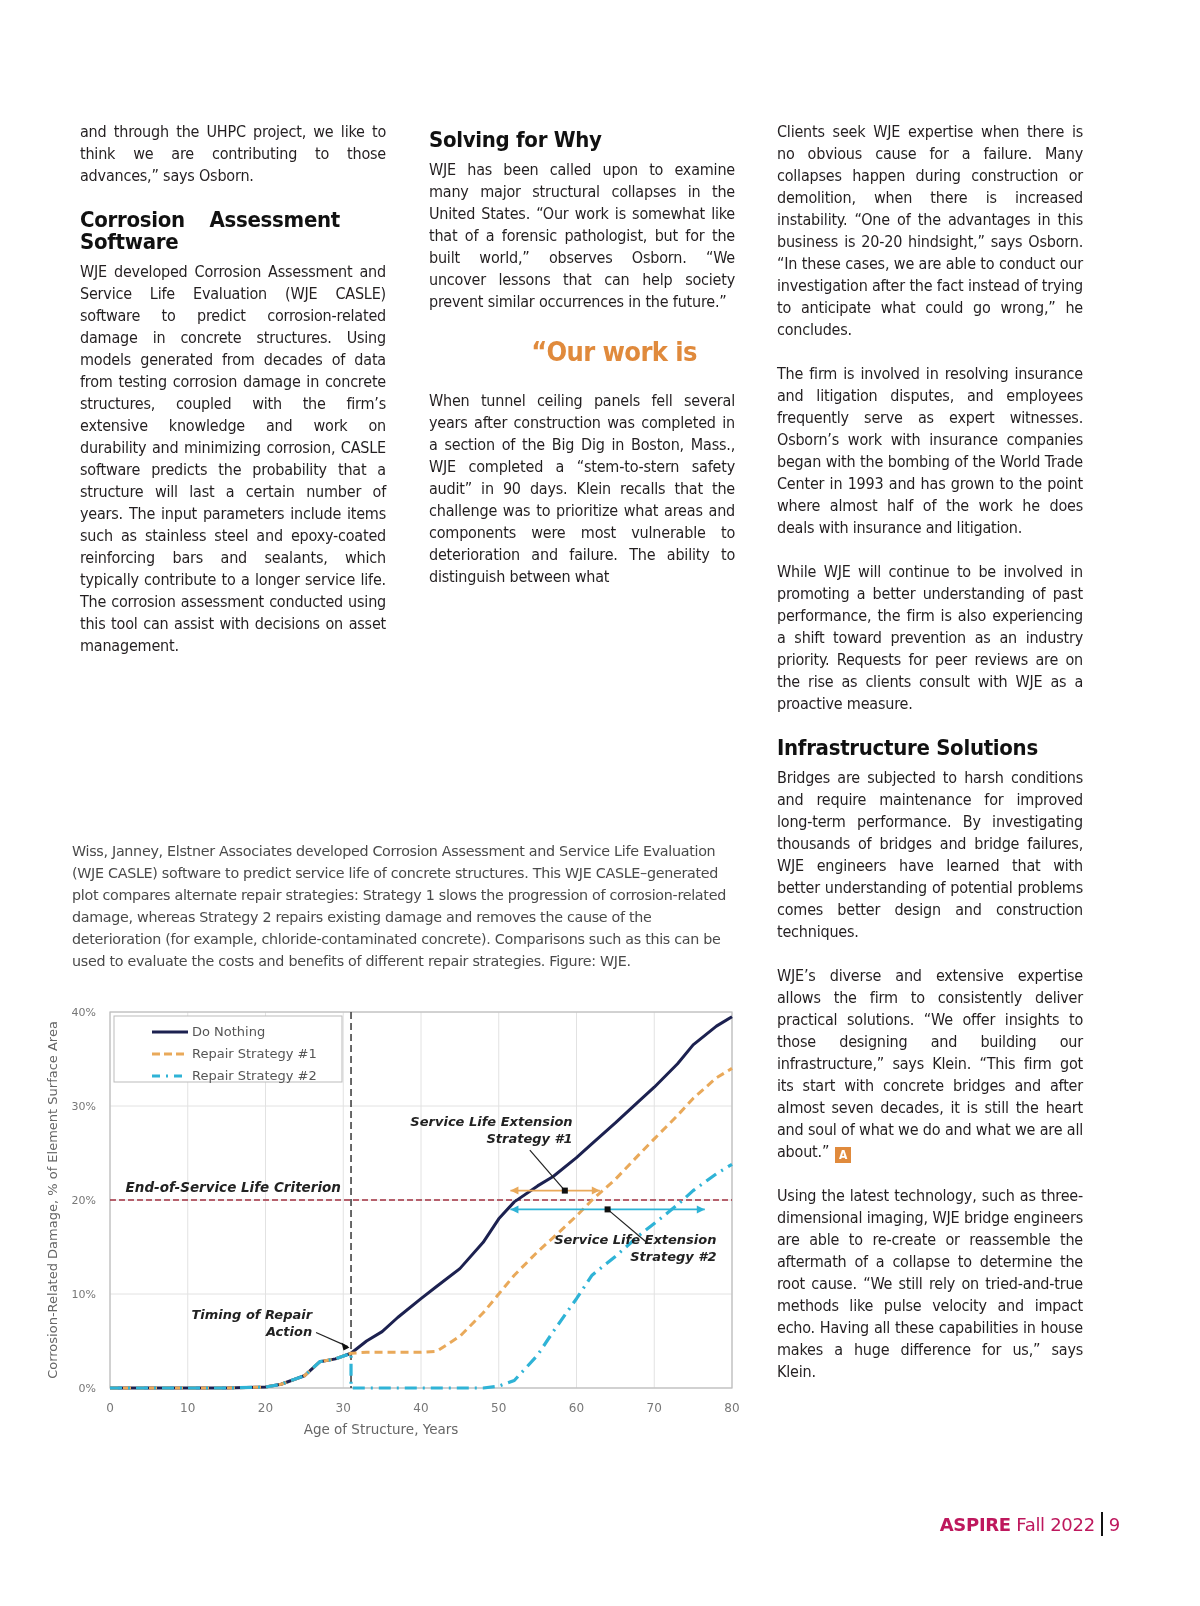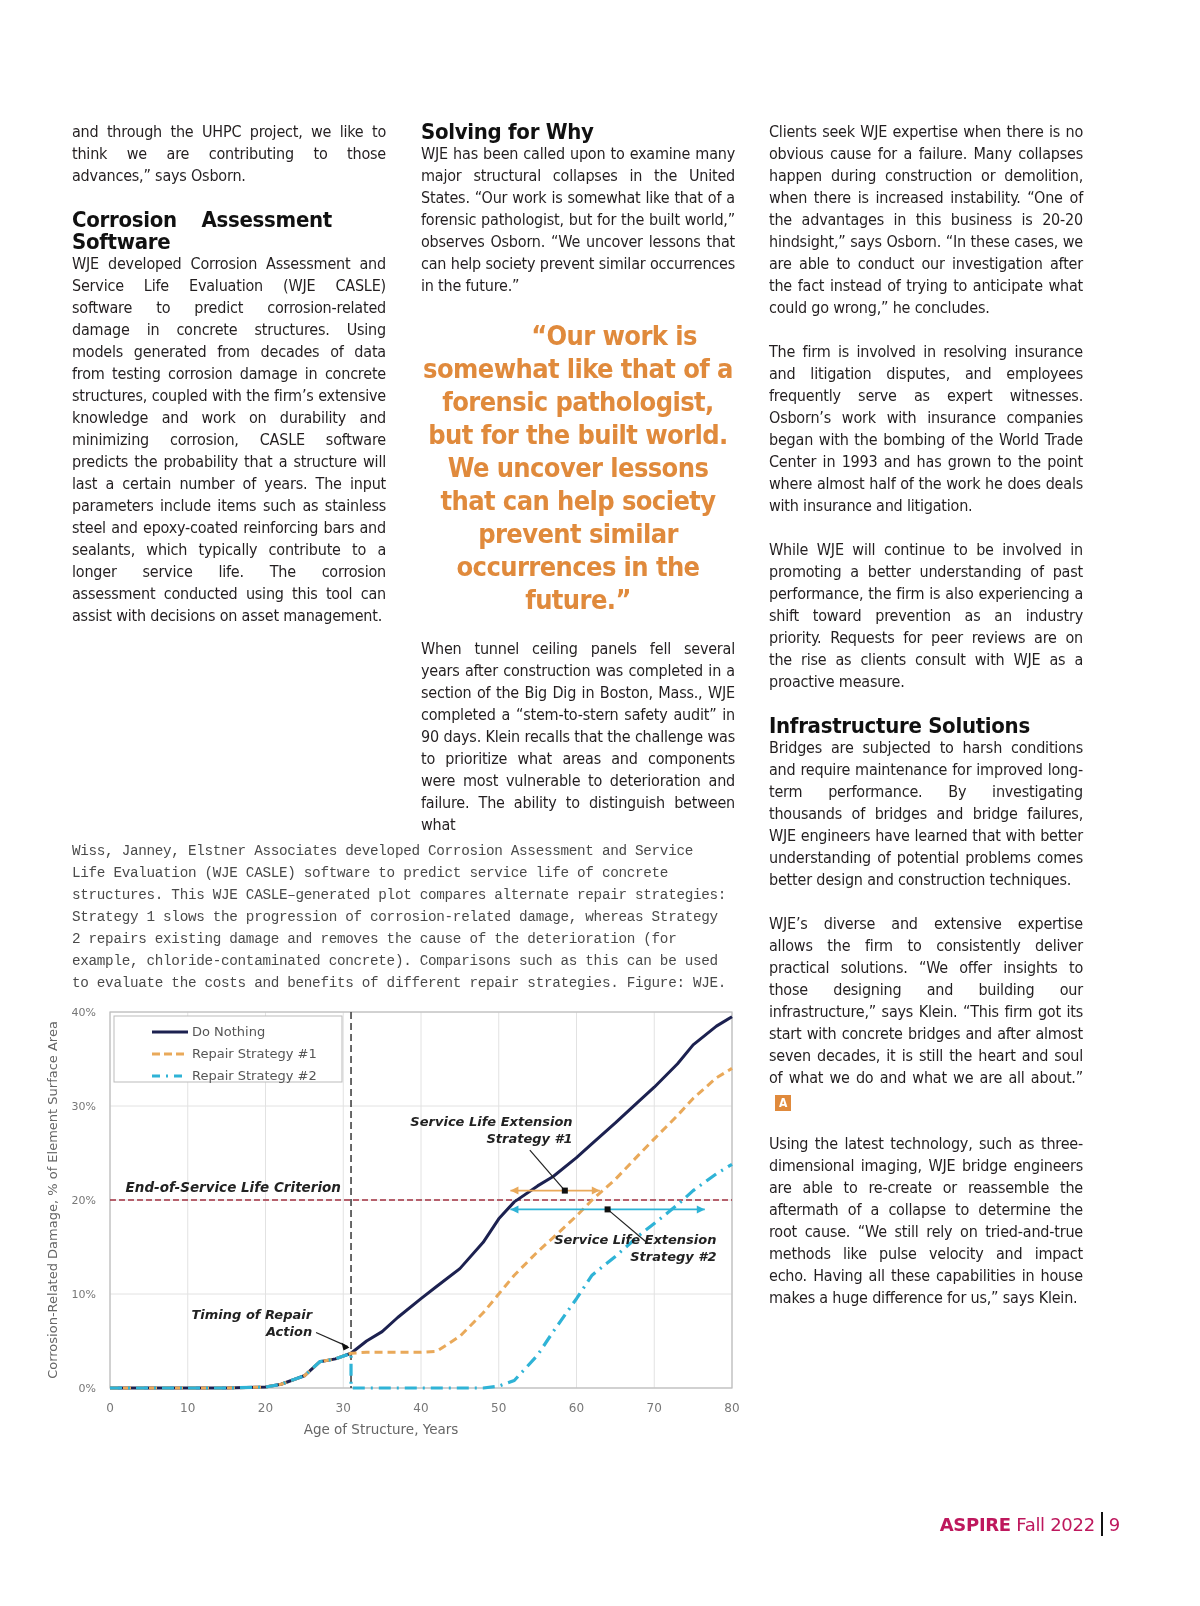--- a/index.html
+++ b/index.html
@@ -1,29 +1,29 @@
 <!DOCTYPE html>
 <html><head>
 <meta charset="utf-8">
 <style>
   html, body { margin:0; padding:0; background:#ffffff; }
   body { width:1200px; height:1606px; position:relative; overflow:hidden;
          font-family:"DejaVu Sans", sans-serif; color:#231f20; }
   .col { position:absolute; width:314px; font-size:16px; line-height:22px;
          text-align:justify; font-stretch:condensed; letter-spacing:-0.2px; }
-  .col p { margin:0 0 22px 0; }
-  .col h2 { margin:0; font-size:22px; line-height:22px; font-weight:bold; color:#111; letter-spacing:-0.3px; }
+  .col p { margin:0 0 22px 8px; }
+  .col h2 { margin:8px; font-size:22px; line-height:22px; font-weight:bold; color:#111; letter-spacing:-0.3px; }
   #col1 { left:72px; top:121px; }
   #col2 { left:421px; top:121px; }
   #col3 { left:769px; top:121px; }
   .pullquote { color:#e08a3c; font-weight:bold; font-size:27px; line-height:33px;
                text-align:center; margin:22px 0 22px 0; letter-spacing:-0.6px; }
   .pullquote .first { display:block; padding-left:72px; }
   .caption { position:absolute; left:72px; top:840px; width:660px; font-size:14.3px;
-             line-height:22px; color:#4a4a4a; letter-spacing:-0.3px;font-family:Liberation Mono, monospace; }
+             line-height:22px; color:#4a4a4a; letter-spacing:-0.3px; }
   .chart-wrap { position:absolute; left:40px; top:1000px; width:720px; height:440px; }
   .footer { position:absolute; right:80px; top:1512px; font-size:18px; color:#be185d; letter-spacing:-0.3px; }
   .footer b { font-weight:bold; }
   .footer .sep { display:inline-block; width:2px; height:24px; background:#111; vertical-align:-5px; margin:0 6px; }
   .endmark { display:inline-block; width:16px; height:16px; background:#e08a3c; color:#fff;
              font-size:12px; line-height:16px; text-align:center; font-weight:bold; vertical-align:-2px; margin-left:6px; }
   svg text { font-family:"DejaVu Sans", sans-serif; }
 </style>
 </head>
 <body>
@@ -32,21 +32,20 @@
   <p>and through the UHPC project, we like to think we are contributing to those advances,” says Osborn.</p>
   <h2 style="width:260px;">Corrosion Assessment Software</h2>
   <p>WJE developed Corrosion Assessment and Service Life Evaluation (WJE CASLE) software to predict corrosion-related damage in concrete structures. Using models generated from decades of data from testing corrosion damage in concrete structures, coupled with the firm’s extensive knowledge and work on durability and minimizing corrosion, CASLE software predicts the probability that a structure will last a certain number of years. The input parameters include items such as stainless steel and epoxy-coated reinforcing bars and sealants, which typically contribute to a longer service life. The corrosion assessment conducted using this tool can assist with decisions on asset management.</p>
 </div>
 
 <div id="col2" class="col">
   <h2>Solving for Why</h2>
   <p>WJE has been called upon to examine many major structural collapses in the United States. “Our work is somewhat like that of a forensic pathologist, but for the built world,” observes Osborn. “We uncover lessons that can help society prevent similar occurrences in the future.”</p>
   <div class="pullquote">
     <span class="first">“Our work is</span>
-    <span>somewhat like that of a forensic pathologist, but for the built world. We uncover lessons that can help society prevent similar occurrences in the future.”</span>
   </div>
   <p>When tunnel ceiling panels fell several years after construction was completed in a section of the Big Dig in Boston, Mass., WJE completed a “stem-to-stern safety audit” in 90 days. Klein recalls that the challenge was to prioritize what areas and components were most vulnerable to deterioration and failure. The ability to distinguish between what</p>
 </div>
 
 <div id="col3" class="col">
   <p>Clients seek WJE expertise when there is no obvious cause for a failure. Many collapses happen during construction or demolition, when there is increased instability. “One of the advantages in this business is 20-20 hindsight,” says Osborn. “In these cases, we are able to conduct our investigation after the fact instead of trying to anticipate what could go wrong,” he concludes.</p>
   <p>The firm is involved in resolving insurance and litigation disputes, and employees frequently serve as expert witnesses. Osborn’s work with insurance companies began with the bombing of the World Trade Center in 1993 and has grown to the point where almost half of the work he does deals with insurance and litigation.</p>
   <p>While WJE will continue to be involved in promoting a better understanding of past performance, the firm is also experiencing a shift toward prevention as an industry priority. Requests for peer reviews are on the rise as clients consult with WJE as a proactive measure.</p>
   <h2 style="margin-top:0;">Infrastructure Solutions</h2>
   <p>Bridges are subjected to harsh conditions and require maintenance for improved long-term performance. By investigating thousands of bridges and bridge failures, WJE engineers have learned that with better understanding of potential problems comes better design and construction techniques.</p>

